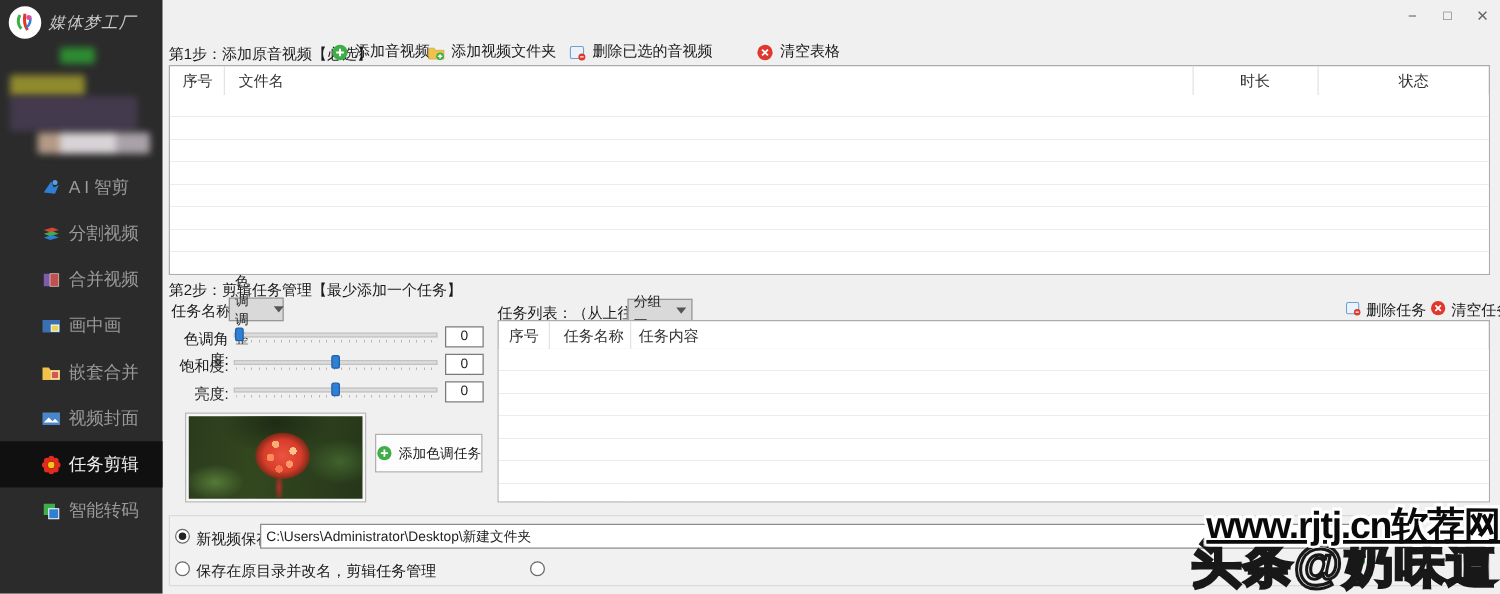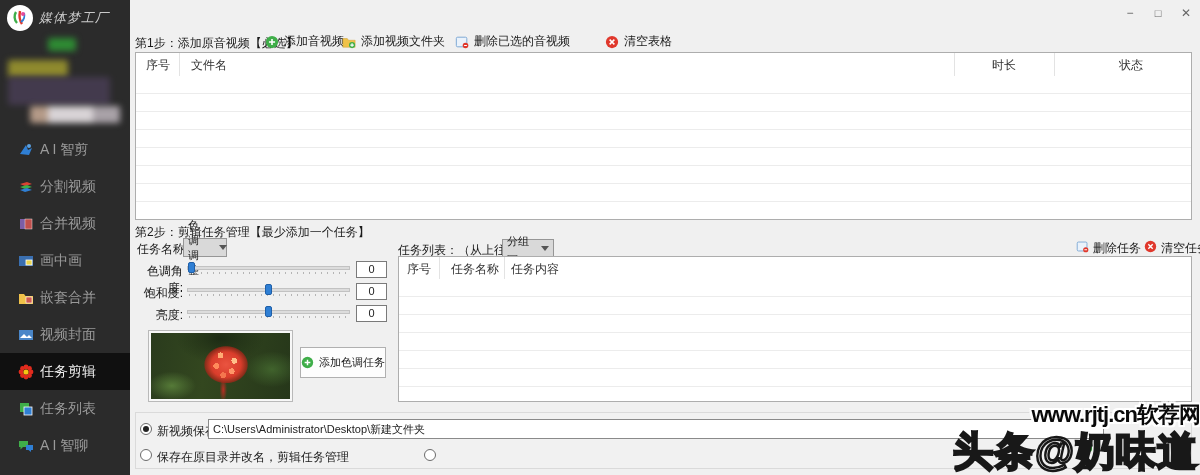--- a/index.html
+++ b/index.html
@@ -11,21 +11,21 @@
   .sidebar { position:absolute; left:0; top:0; width:130px; height:475px; background:#2b2b2b; z-index:5; }
   .logo-row { position:absolute; left:7px; top:5px; display:flex; align-items:center; gap:6px;font-style:italic; }
   .logo-circle { width:26px; height:26px; border-radius:50%; background:#fff; display:flex; align-items:center; justify-content:center; }
   .app-title { color:#c9c9c9; font-size:13px; letter-spacing:1px; }
   .blob { position:absolute; filter:blur(3px); border-radius:2px; }
   .blob1 { left:48px; top:38px; width:28px; height:13px; background:#2e8b33; }
   .blob2 { left:8px;  top:60px; width:60px; height:17px; background:#8f8a2e; }
   .blob3 { left:8px;  top:77px; width:102px; height:28px; background:#483d54; opacity:.85; }
   .blob4 { left:30px; top:106px; width:90px; height:17px; background:linear-gradient(90deg,#b49a88 0 20%,#d8d3d6 20% 70%,#a9a2a8 70%); }
   .menu { position:absolute; left:0; top:131px; width:130px; }
-  .menu-item { height:37px; display:flex; align-items:center; padding-left:18px; gap:6px;
+  .menu-item { height:37px; display:flex; align-items:center; padding-left:33px; gap:6px;
                color:#9a9a9a; font-size:14px; cursor:default; }
   .menu-item.active { background:#101010; color:#efefef; }
   .micon { width:16px; height:16px; flex:0 0 16px; }
 
   
   .main { position:absolute; left:130px; top:0; right:0; bottom:0; background:#f0f0f0; }
   .winctl { position:absolute; top:5px; width:16px; height:16px; color:#666; font-size:12px;
             display:flex; align-items:center; justify-content:center; }
   .ctl-min { right:62px; } .ctl-max { right:34px; font-size:11px; } .ctl-close { right:6px; }
 
@@ -88,24 +88,24 @@
   .radio { position:absolute; width:12px; height:12px; border:1px solid #6b6b6b; border-radius:50%;
            background:#fff; }
   .radio.checked::after { content:""; position:absolute; left:2px; top:2px; width:6px; height:6px;
                           border-radius:50%; background:#222; }
   .save-text { position:absolute; font-size:12px; color:#1a1a1a; white-space:nowrap; }
   .path-input { position:absolute; left:72px; top:6px; width:896px; height:20px; background:#fff;
                 border:1px solid #8a8a8a; font-size:11px; color:#222; padding:0 4px;
                 font-family:"Liberation Sans","DejaVu Sans",sans-serif; }
 
   
-  .wm1 { position:absolute; right:0px; top:400px; z-index:51; font-size:22px; font-weight:bold;
+  .wm1 { position:absolute; right:0px; top:400px; z-index:51; font-size:30px; font-weight:bold;
          color:#0a0a0a; letter-spacing:-1px; white-space:nowrap;
          text-shadow:-2px -2px 0 #fff,2px -2px 0 #fff,-2px 2px 0 #fff,2px 2px 0 #fff,
-                     0 2px 0 #fff,0 -2px 0 #fff,2px 0 0 #fff,-2px 0 0 #fff; }
+                     0 2px 0 #fff,0 -2px 0 #fff,2px 0 0 #fff,-2px 0 0 #fff;text-decoration:underline; }
   .wm2 { position:absolute; right:2px; top:424px; z-index:50; font-size:40px; font-weight:bold;
          color:#ffffff; -webkit-text-stroke:2.5px #181818; white-space:nowrap; letter-spacing:1px; }
   .wm-dot { position:absolute; right:108px; top:442px; width:10px; height:10px; border-radius:3px;
             background:#2aa02d; z-index:49; }
 </style>
 </head>
 <body>
 
 <div class="app">
 
@@ -185,28 +185,21 @@
             </g>
             <circle cx="8" cy="8" r="2.6" fill="#f6c514"></circle>
           </svg>
         <span>任务剪辑</span>
       </div>
       <div class="menu-item">
         <svg class="micon" viewBox="0 0 16 16">
             <rect x="2" y="2" width="9" height="9" fill="#3fae49"></rect>
             <rect x="6" y="6" width="8" height="8" fill="#2f7fd4" stroke="#fff" stroke-width="0.8"></rect>
           </svg>
-        <span>任务列表</span>
-      </div>
-      <div class="menu-item">
-        <svg class="micon" viewBox="0 0 16 16">
-            <path d="M1 3 h9 v6 h-5 l-2.5 2.5 v-2.5 H1 Z" fill="#3fae49"></path>
-            <path d="M8 7 h7 v5 h-2 v2 l-2.5 -2 H8 Z" fill="#2f7fd4"></path>
-          </svg>
-        <span>A I 智聊</span>
+        <span>智能转码</span>
       </div>
     </div>
   </div>
 
   <div class="main">
 
     <span class="winctl ctl-min">−</span>
     <span class="winctl ctl-max">□</span>
     <span class="winctl ctl-close">✕</span>
 

